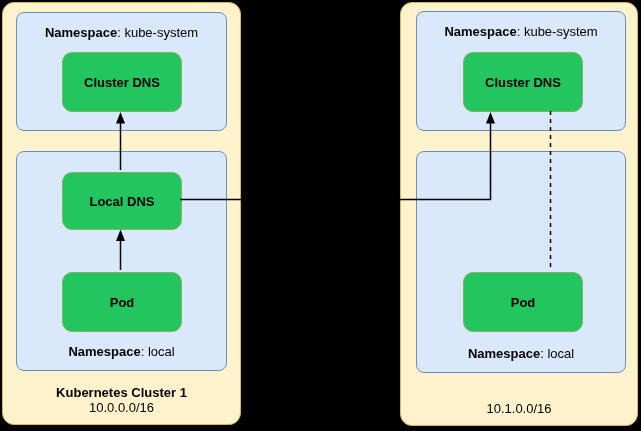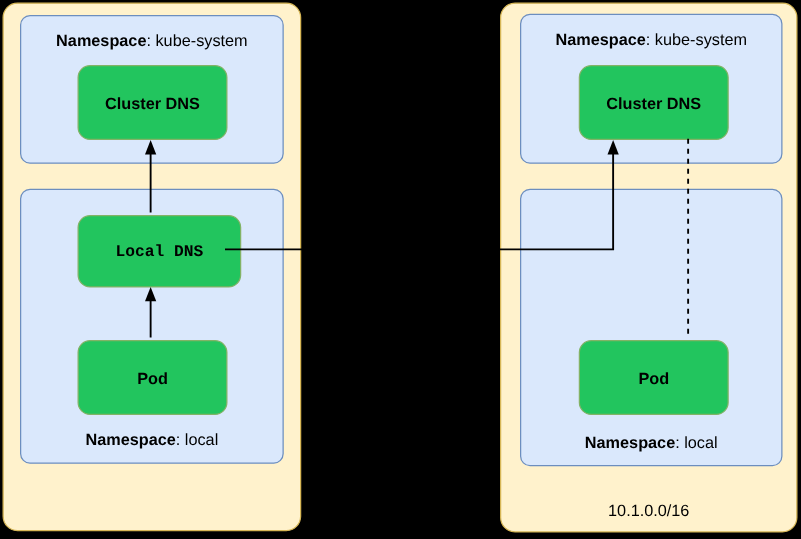--- a/index.html
+++ b/index.html
@@ -92,25 +92,29 @@
 <div class="canvas">
 
   <div class="cluster" style="left:2px; top:2px; width:239px; height:423px;">
 
     <div class="ns" style="left:13px; top:9px; width:211px; height:119px;">
       <div class="ns-label at-top"><span class="b">Namespace</span><span>: kube-system</span></div>
       <div class="node" style="left:45px; top:39px; width:120px; height:60px;">Cluster DNS</div>
     </div>
 
     <div class="ns" style="left:13px; top:148px; width:211px; height:220px;">
-      <div class="node" style="left:45px; top:20px; width:131px; height:58px;font-family:Liberation Mono, monospace;">Local DNS</div>
+      <div class="node" style="left:45px; top:20px; width:120px; height:58px;">Local DNS</div>
       <div class="node" style="left:45px; top:120px; width:120px; height:60px;">Pod</div>
       <div class="ns-label at-bottom"><span class="b">Namespace</span><span>: local</span></div>
     </div>
 
+    <div class="cluster-footer">
+      <div class="b">Kubernetes Cluster 1</div>
+      <div>10.0.0.0/16</div>
+    </div>
   </div>
 
   <div class="cluster" style="left:400px; top:2px; width:238px; height:424px;">
 
     <div class="ns" style="left:15px; top:8px; width:210px; height:120px;">
       <div class="ns-label at-top"><span class="b">Namespace</span><span>: kube-system</span></div>
       <div class="node" style="left:46px; top:40px; width:120px; height:60px;">Cluster DNS</div>
     </div>
 
     <div class="ns" style="left:15px; top:148px; width:210px; height:222px;">

